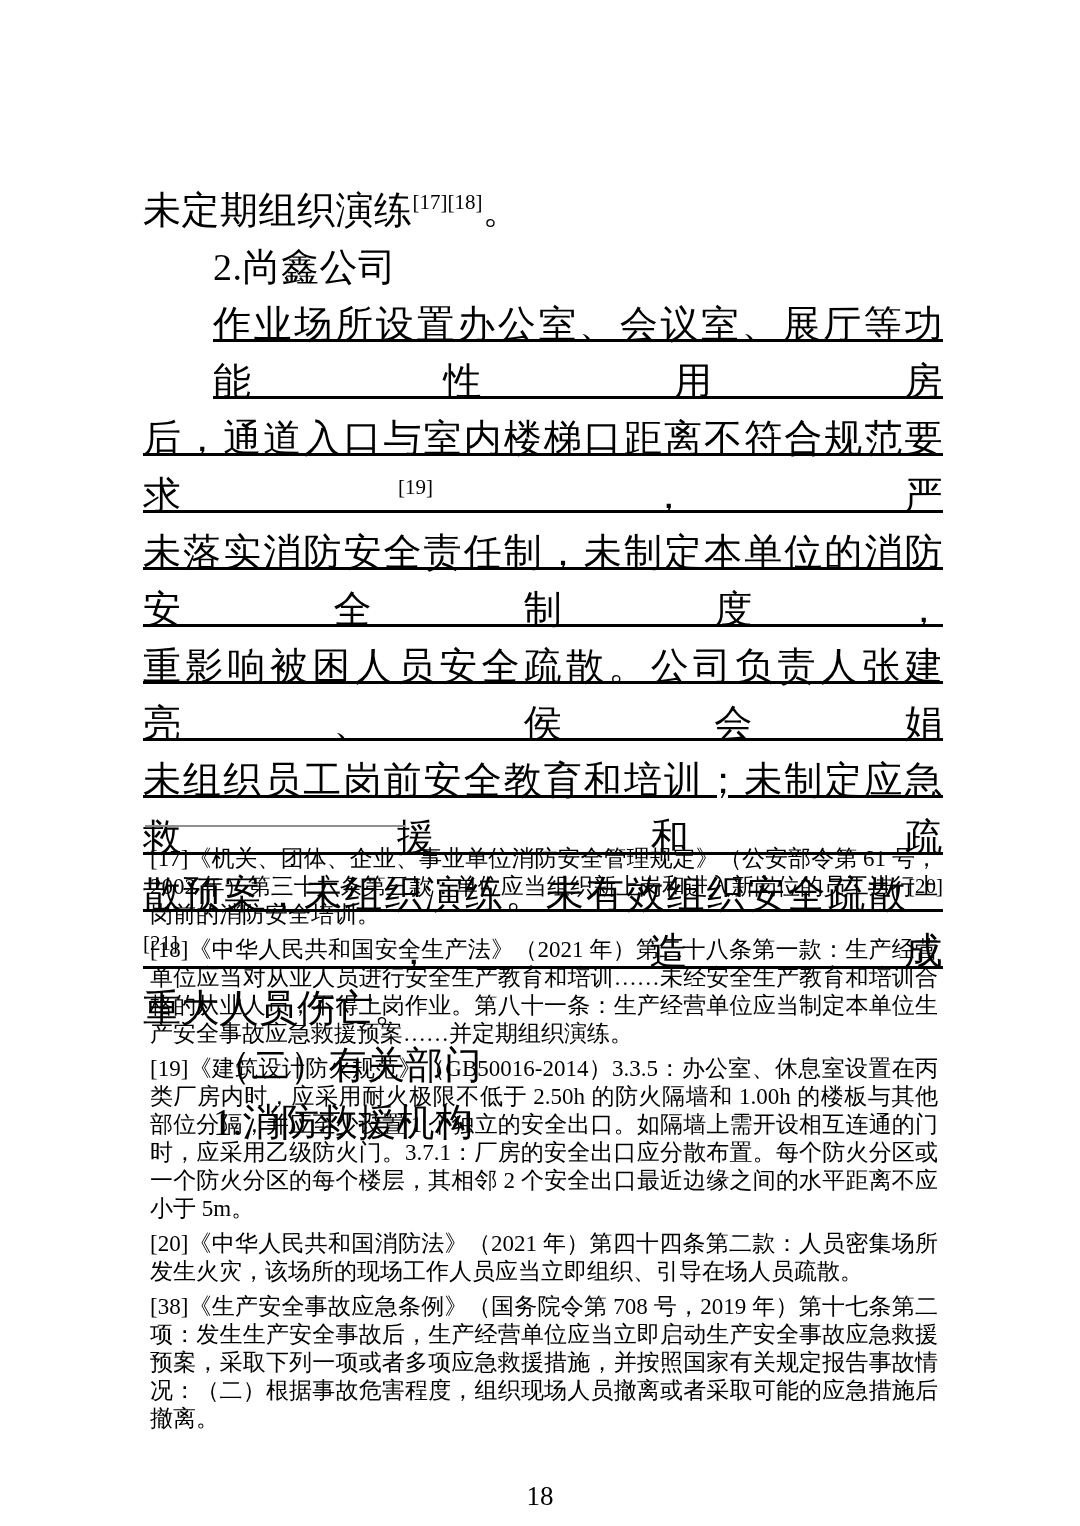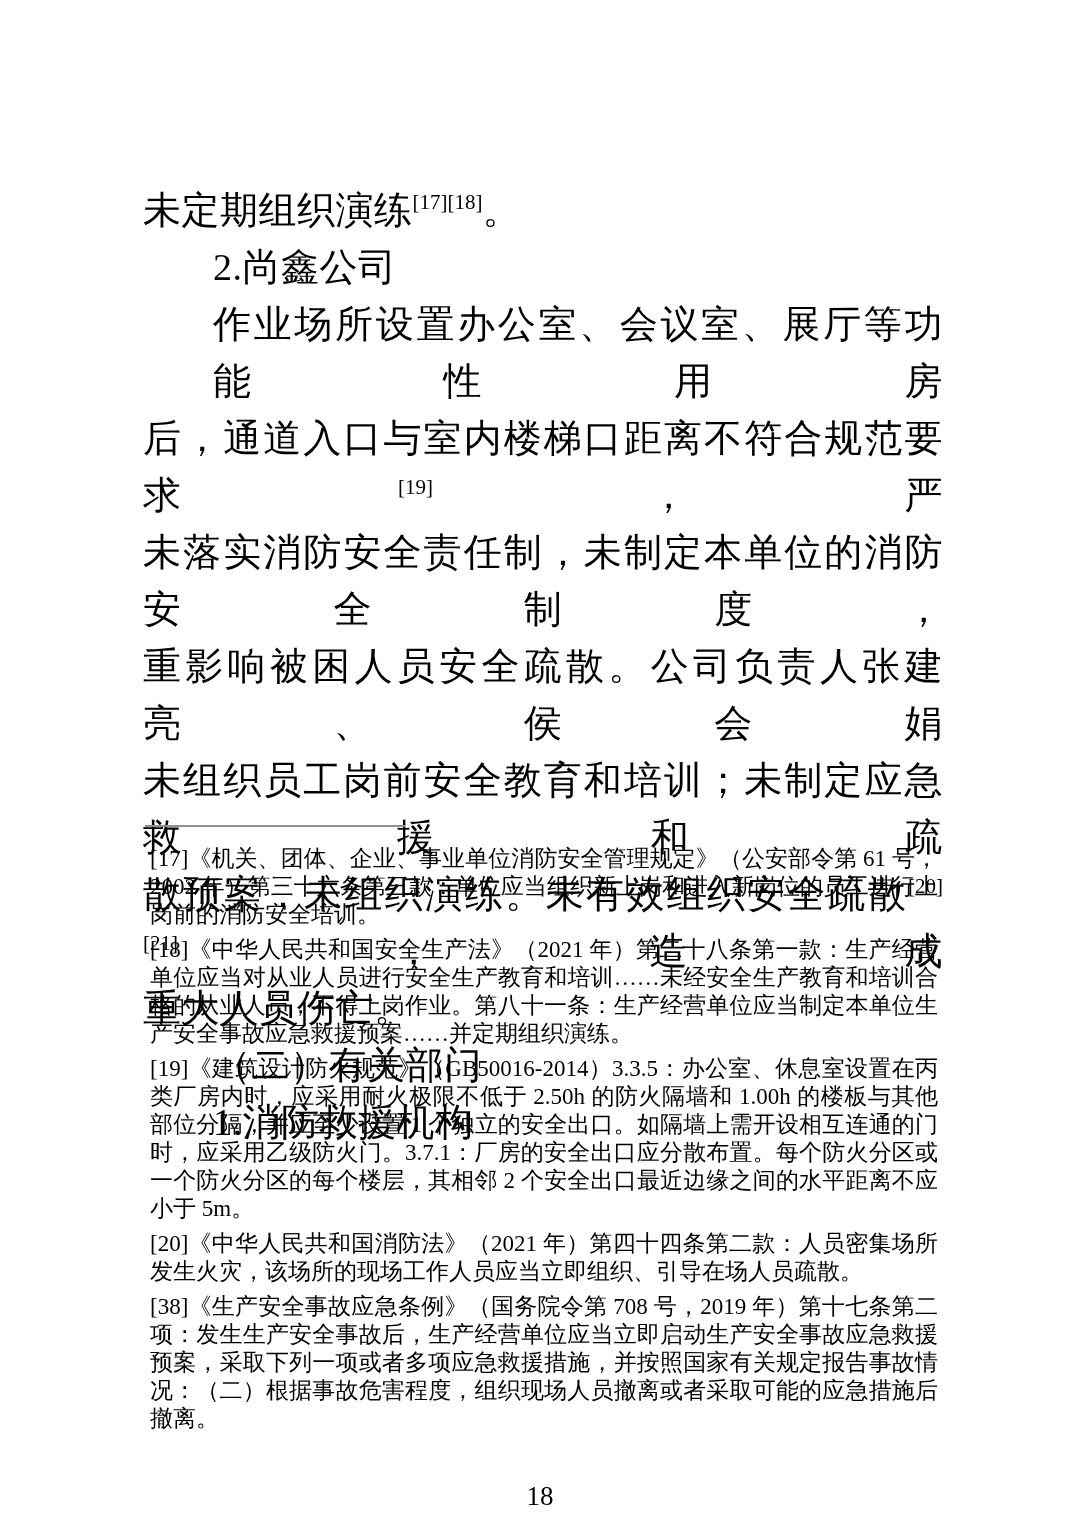--- a/index.html
+++ b/index.html
@@ -31,20 +31,21 @@
     padding: 0;
     white-space: nowrap;
   }
   .bline.indent {
     padding-left: 70px;
   }
   .bline.justify {
     white-space: normal;
     text-align: justify;
     text-align-last: justify;
+    text-decoration: underline;
   }
   sup.ref {
     font-size: 21px;
     line-height: 0;
     vertical-align: super;
     letter-spacing: 0;
   }
   .footnote-sep {
     position: absolute;
     left: 145px;

